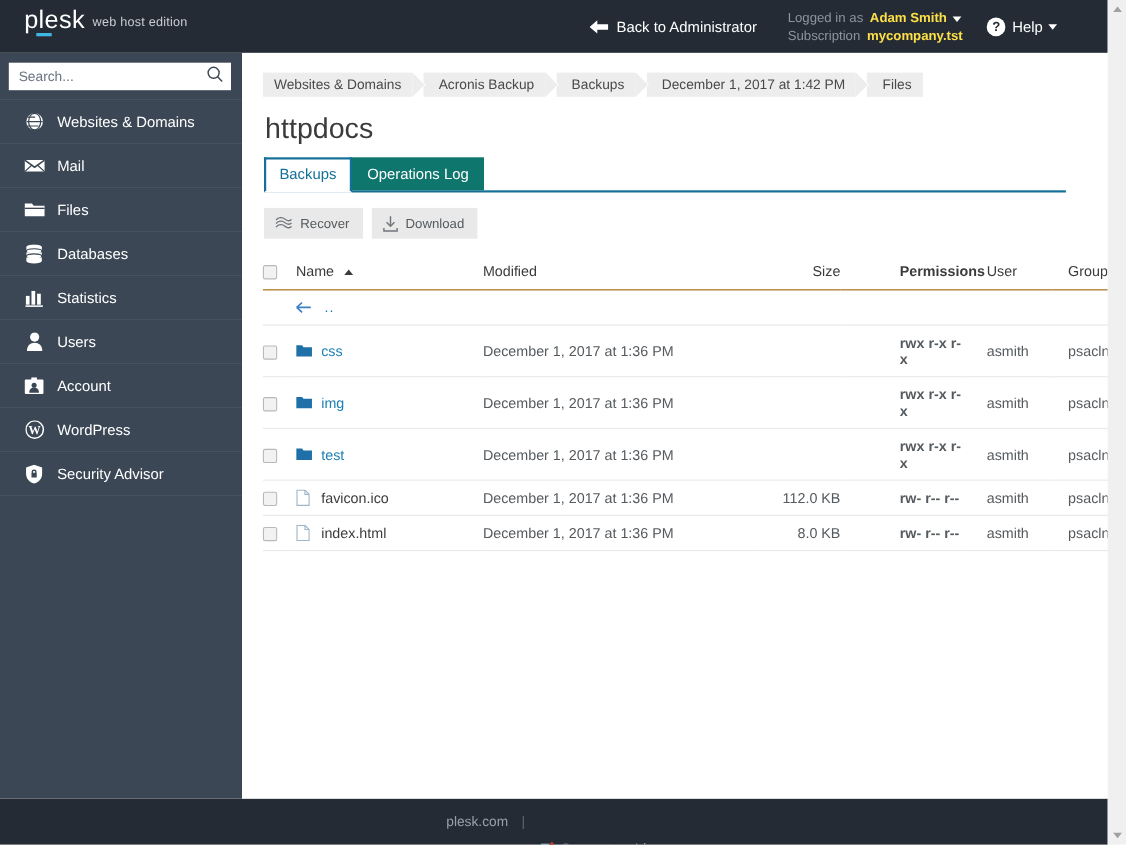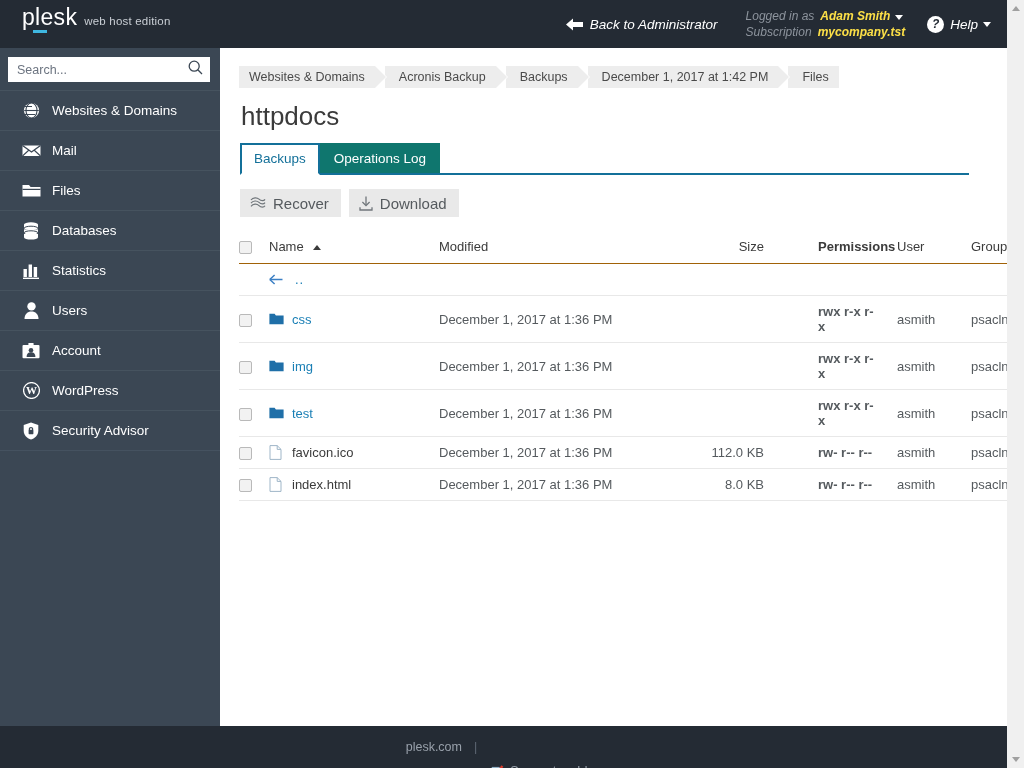--- a/index.html
+++ b/index.html
@@ -45,23 +45,22 @@
   .logo-edition {
     color: #c9ced4;
     font-size: 11.5px;
     margin-left: 7px;
     letter-spacing: .2px;
     padding-bottom: 2px;
   }
   .header-right {
     flex: 1;
     display: flex; align-items: center; justify-content: flex-end;
-    padding-right: 16px;
+    padding-right: 46px;
     height: 48px;
-    font-style: italic;
   }
   .back-admin {
     display: flex; align-items: center;
     color: #ffffff; font-size: 13.5px;
     margin-right: 28px;
     cursor: pointer;
   }
   .back-arrow {
     margin-right: 7px; display: flex; align-items: center;
   }
@@ -223,21 +222,21 @@
     background: #0f766e;
     color: #ffffff;
     margin-bottom: 0;
   }
 
   
   .toolbar { display: flex; margin-top: 14px; margin-left: 1px; }
   .tb-btn {
     background: #e9e9e9;
     color: #555a5e;
-    font-size: 15px;
+    font-size: 12px;
     height: 28px;
     display: flex; align-items: center;
     padding: 0 12px 0 10px;
     margin-right: 8px;
     cursor: pointer;
     border: 0;
     font-family: "Liberation Sans", sans-serif;
   }
   .tb-ico { margin-right: 7px; display: flex; align-items: center; }
 

